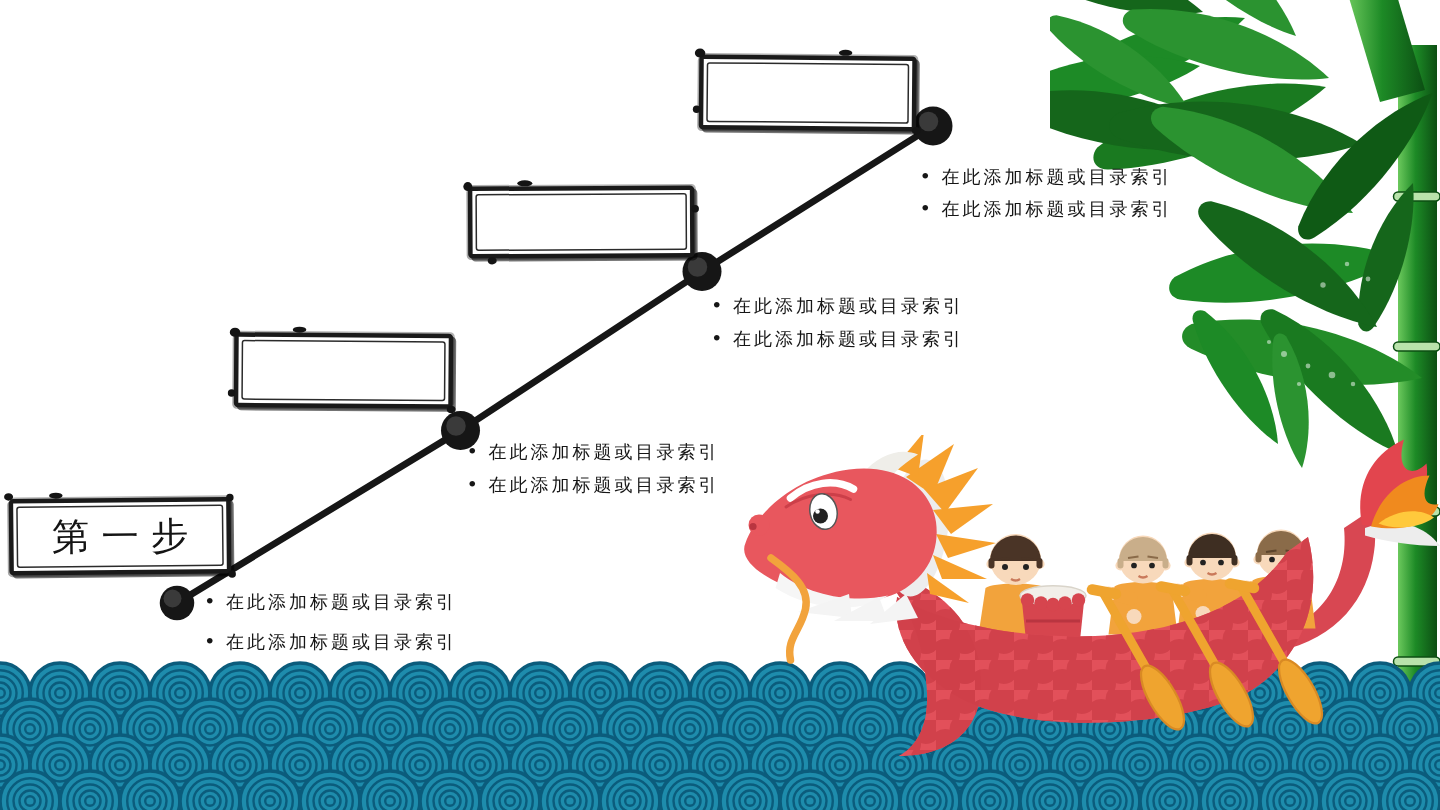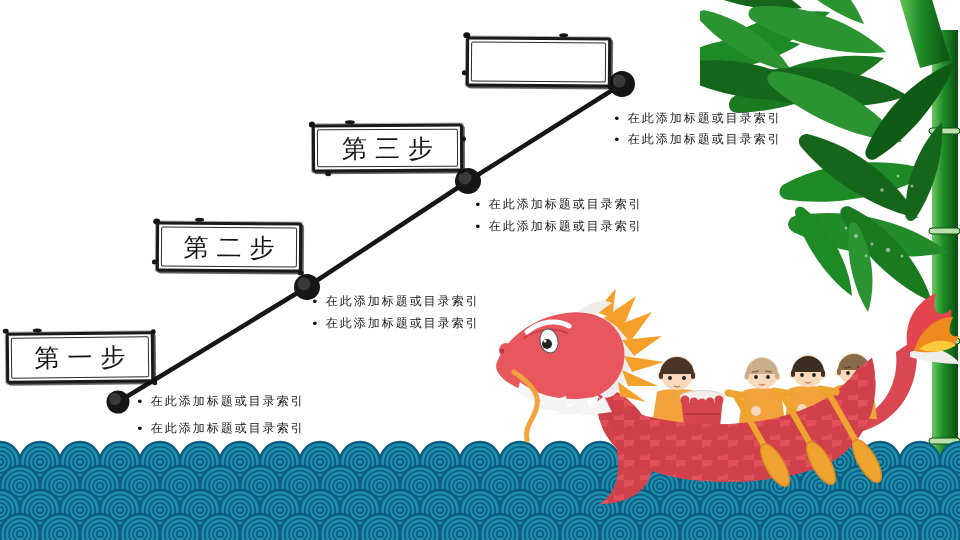--- a/index.html
+++ b/index.html
@@ -295,29 +295,27 @@
     <span class="speck" style="left:24px;top:-7px;width:9px;height:4px;"></span>
     <span class="speck" style="right:-6px;bottom:-6px;width:5px;height:5px;"></span>
     <span class="label">第一步</span>
   </div>
   <div class="ink-frame" style="left:156px;top:222px;width:140px;height:44px;transform:rotate(0.4deg);">
     <div class="inner"></div>
     <span class="speck" style="left:-6px;top:-6px;width:7px;height:6px;"></span>
     <span class="speck" style="left:36px;top:-7px;width:9px;height:4px;"></span>
     <span class="speck" style="left:-7px;bottom:4px;width:5px;height:5px;"></span>
     <span class="speck" style="right:-5px;bottom:-6px;width:6px;height:5px;"></span>
-    <span class="label">第二步</span>
   </div>
   <div class="ink-frame" style="left:312px;top:124px;width:145px;height:42px;transform:rotate(-0.3deg);">
     <div class="inner"></div>
     <span class="speck" style="left:-6px;top:-6px;width:6px;height:6px;"></span>
     <span class="speck" style="left:30px;top:-7px;width:10px;height:4px;"></span>
     <span class="speck" style="right:-6px;top:10px;width:5px;height:5px;"></span>
     <span class="speck" style="left:10px;bottom:-7px;width:6px;height:5px;"></span>
-    <span class="label">第三步</span>
   </div>
   <div class="ink-frame" style="left:466px;top:37px;width:139px;height:44px;transform:rotate(0.5deg);">
     <div class="inner"></div>
     <span class="speck" style="left:-6px;top:-7px;width:7px;height:6px;"></span>
     <span class="speck" style="right:40px;top:-7px;width:9px;height:4px;"></span>
     <span class="speck" style="right:-6px;bottom:-5px;width:6px;height:5px;"></span>
     <span class="speck" style="left:-7px;bottom:8px;width:5px;height:5px;"></span>
   </div>
 
   <div class="bullet-row" style="left:136px;top:393px;">

